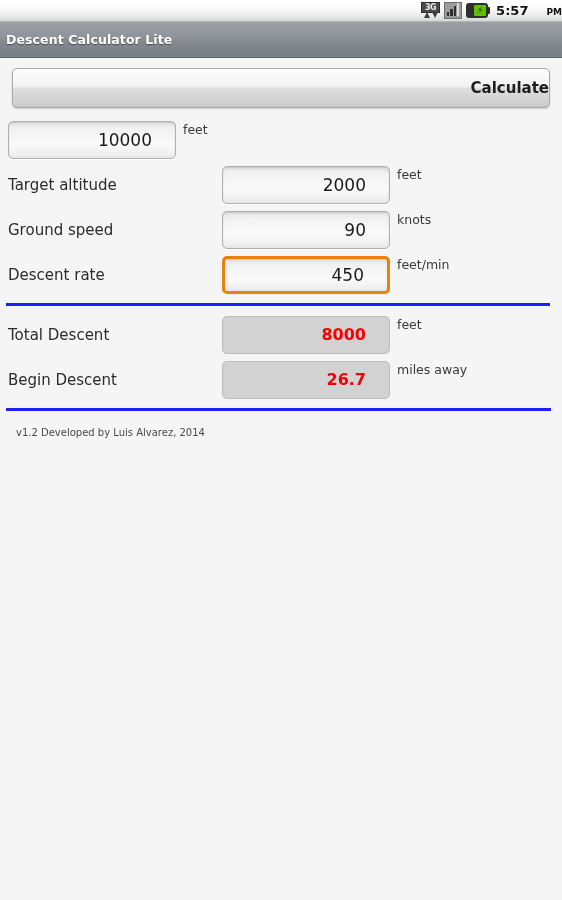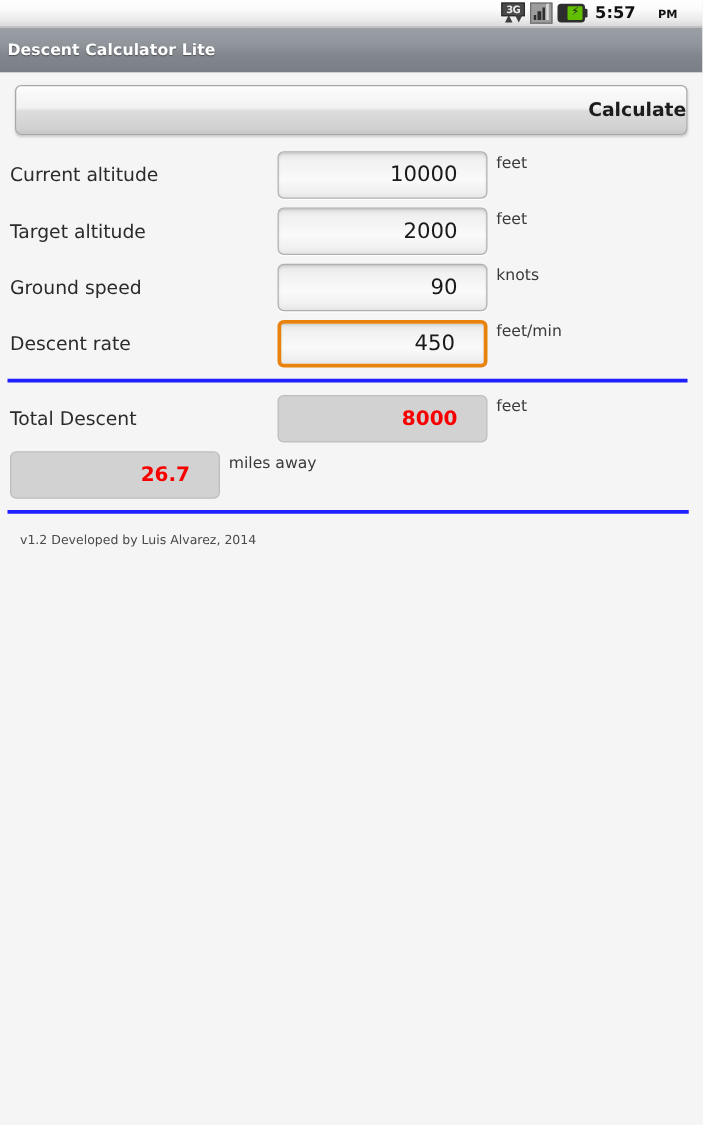--- a/index.html
+++ b/index.html
@@ -20,21 +20,21 @@
   
   .status-bar {
     position: relative;
     height: 22px;
     width: 100%;
     background: linear-gradient(to bottom, #ffffff 0%, #fbfbfb 35%, #ebebeb 75%, #d8d8d8 100%);
     border-bottom: 1px solid #b6b6b6;
     display: flex;
     align-items: center;
     justify-content: flex-end;
-    padding-right: 20px;
+    padding-right: 0;
   }
   .status-icons {
     display: flex;
     align-items: center;
     gap: 4px;
   }
 
   
   .icon-3g {
     position: relative;
@@ -307,21 +307,20 @@
 
 <div class="content">
 
   <div class="calc-wrap">
     <button class="calc-button">Calculate</button>
   </div>
 
   <div class="rows">
 
     <div class="row">
-      <span class="label">Current altitude</span>
       <div class="field">10000</div>
       <span class="unit">feet</span>
     </div>
 
     <div class="row">
       <span class="label">Target altitude</span>
       <div class="field">2000</div>
       <span class="unit">feet</span>
     </div>
 
@@ -343,20 +342,21 @@
 
   <div class="rows results">
 
     <div class="row">
       <span class="label">Total Descent</span>
       <div class="field result">8000</div>
       <span class="unit">feet</span>
     </div>
 
     <div class="row">
+      <span class="label">Begin Descent</span>
       <div class="field result">26.7</div>
       <span class="unit">miles away</span>
     </div>
 
 
   </div>
 
   <div class="divider short"></div>
 
   <div class="footer">v1.2 Developed by Luis Alvarez, 2014</div>

